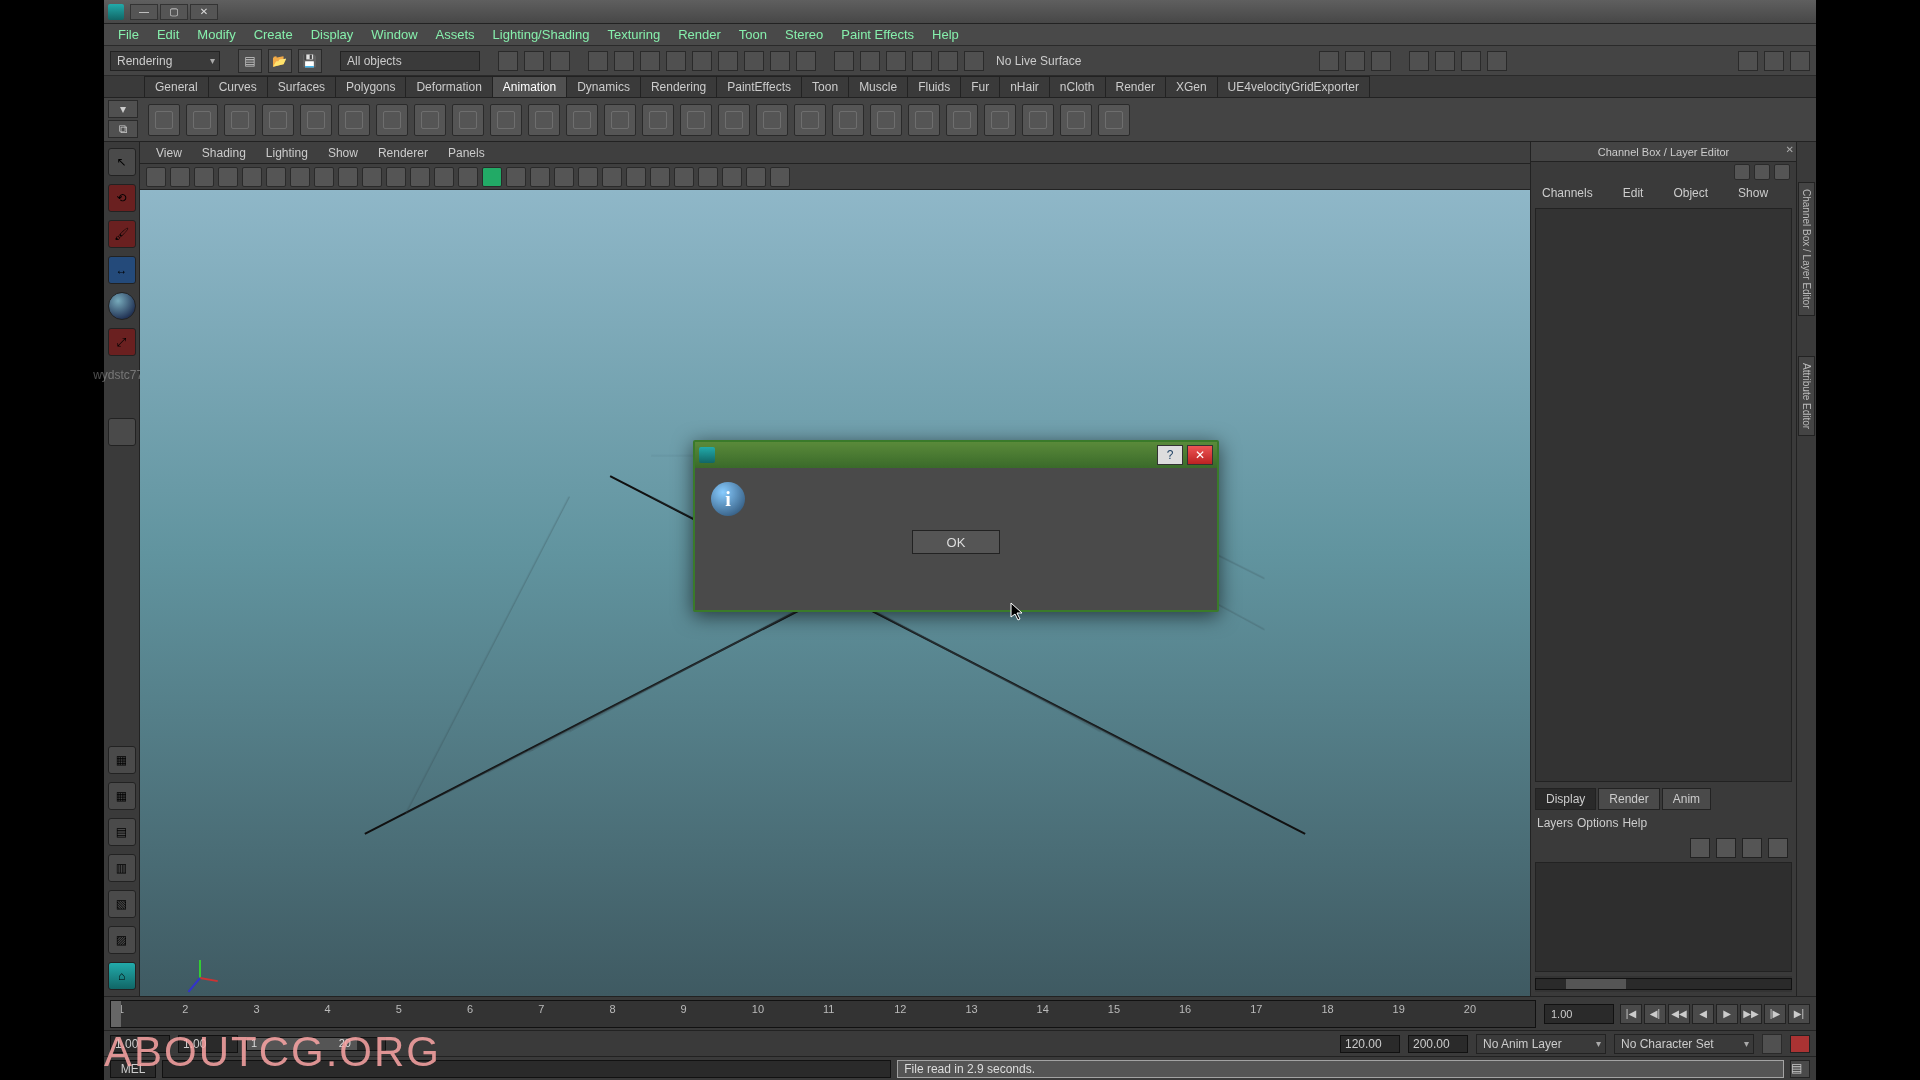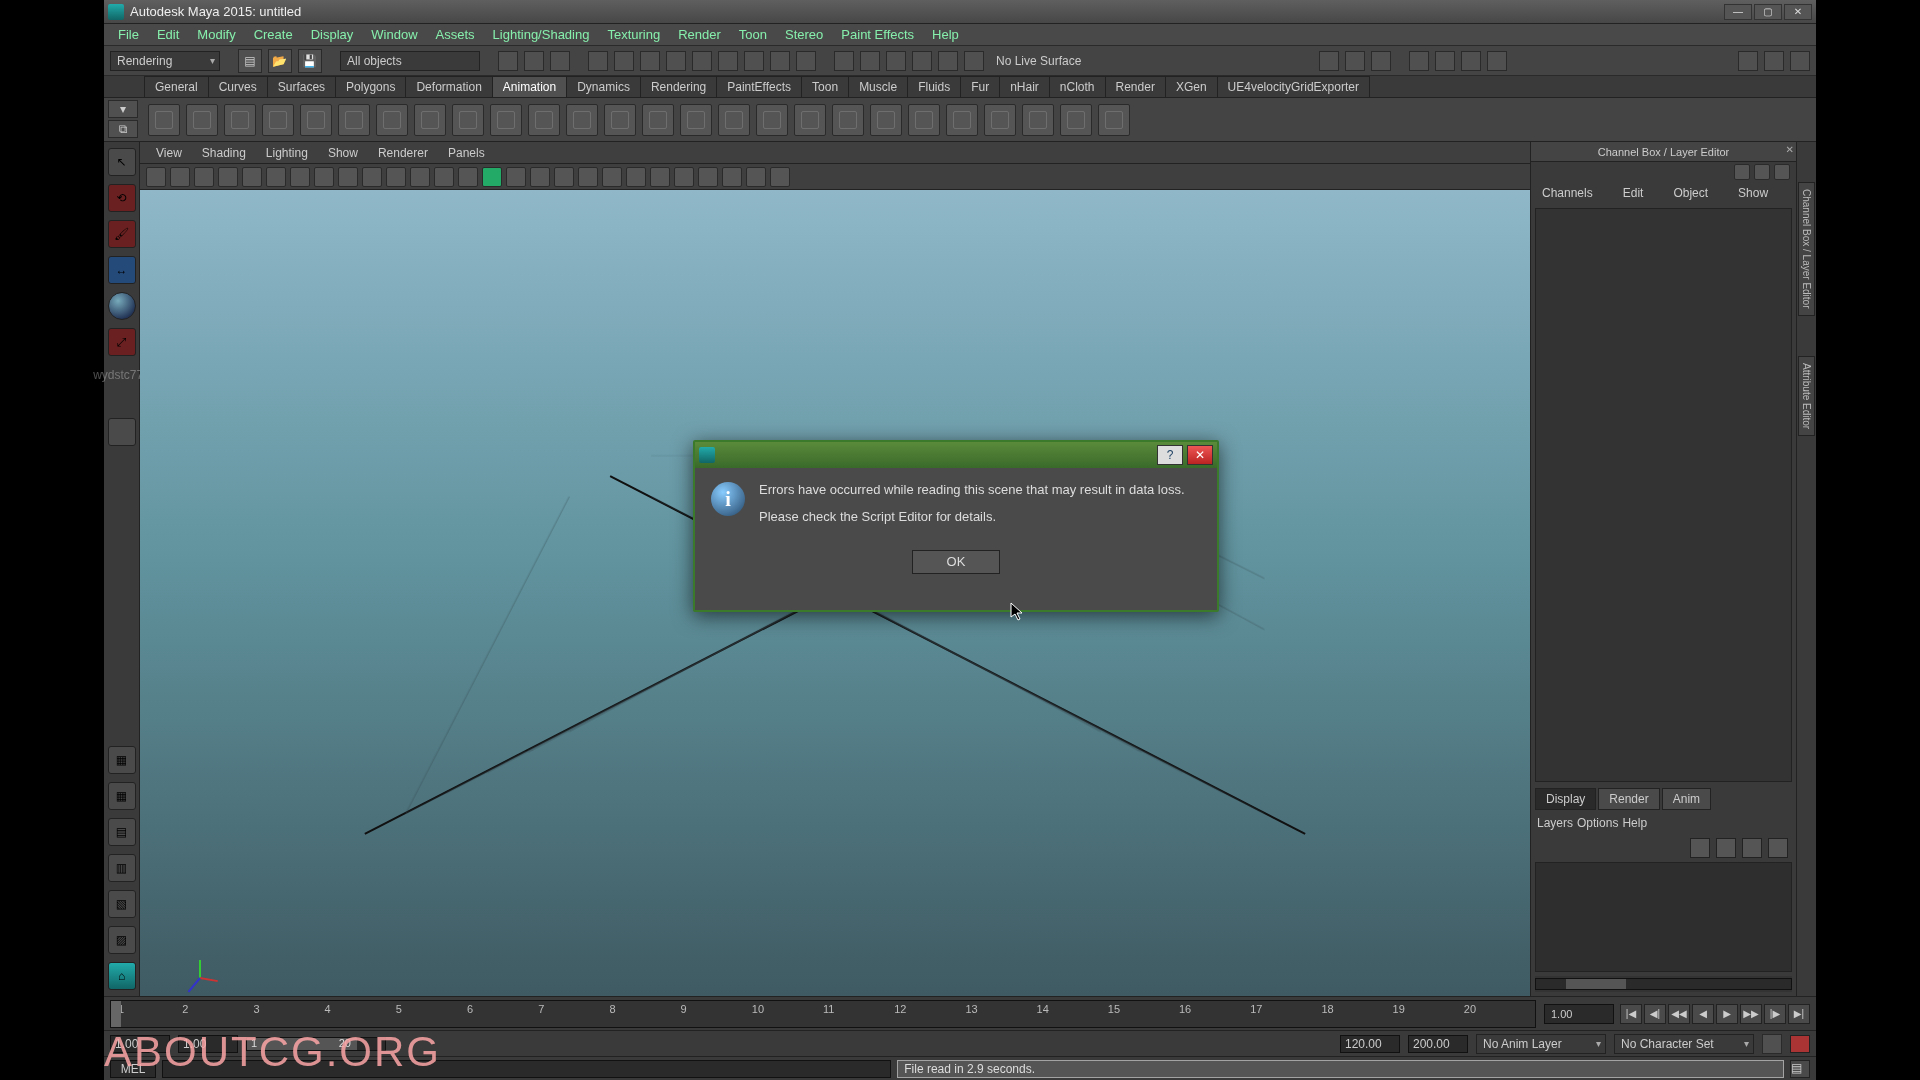--- a/index.html
+++ b/index.html
@@ -203,21 +203,20 @@
   font-family: Arial, sans-serif; opacity:.85;
 }
 </style>
 </head>
 <body>
 
 <div class="app">
 
   <div class="titlebar">
     <div class="logo"></div>
-    <div class="title">Autodesk Maya 2015: untitled</div>
     <div class="winbtns">
       <div class="winbtn">—</div>
       <div class="winbtn">▢</div>
       <div class="winbtn close">✕</div>
     </div>
   </div>
 
   <div class="menubar">
     <div class="mi">File</div>
     <div class="mi">Edit</div>
@@ -553,24 +552,20 @@
 
 <div class="dialog-shadow">
   <div class="dlg-title">
     <div class="dicon"></div>
     <div class="spacer-flex"></div>
     <div class="dlg-hb dlg-help">?</div>
     <div class="dlg-hb dlg-close">✕</div>
   </div>
   <div class="dlg-body">
     <div class="dlg-info">i</div>
-    <div class="dlg-text">
-      <p>Errors have occurred while reading this scene that may result in data loss.</p>
-      <p>Please check the Script Editor for details.</p>
-    </div>
   </div>
   <div class="dlg-foot">
     <div class="dlg-ok">OK</div>
   </div>
 </div>
 
 <div class="cursor">
   <svg viewBox="0 0 14 20">
       <path d="M1 1 L1 15 L5 12 L8 18 L10 17 L7 11 L12 11 Z" fill="#000" stroke="#fff" stroke-width="1"></path>
     </svg>

